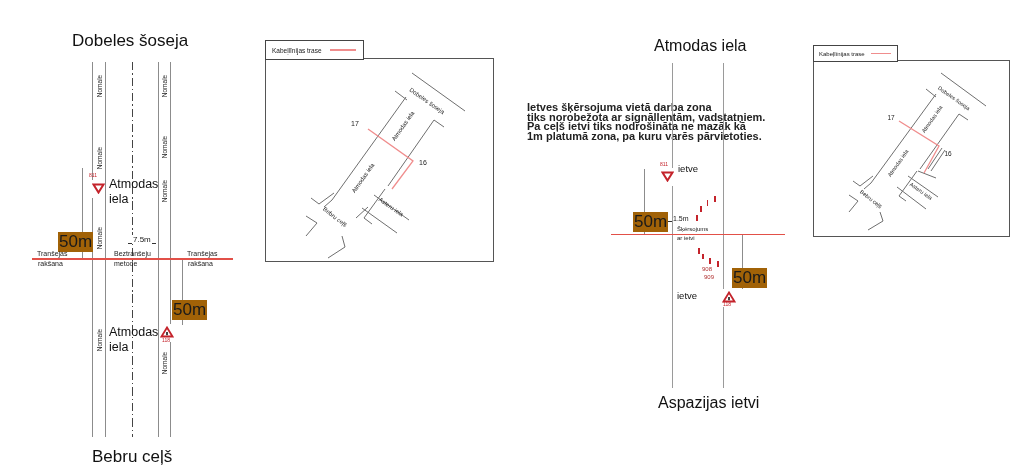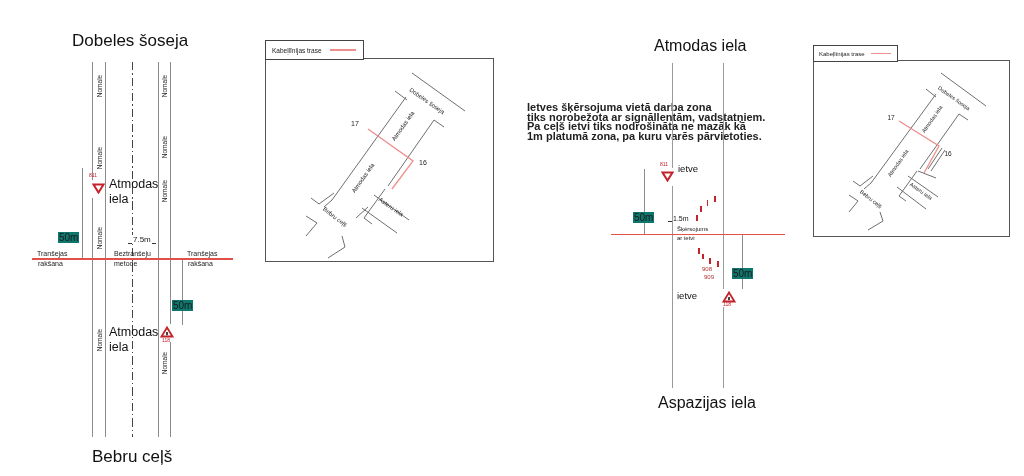--- a/index.html
+++ b/index.html
@@ -7,21 +7,21 @@
           font-family:"Liberation Sans", sans-serif;color:#1a1a1a;}
   .abs{position:absolute;}
   .title{font-size:17px;color:#111;white-space:nowrap;}
   .vline{position:absolute;width:1px;background:#8c8c8c;}
   .dashline{position:absolute;width:1px;
     background:repeating-linear-gradient(to bottom,#444 0,#444 8px,transparent 8px,transparent 11px,#444 11px,#444 12.5px,transparent 12.5px,transparent 15.5px);}
   .redline{position:absolute;height:1.5px;background:#e25048;}
   .nomale{position:absolute;transform:translate(-50%,-50%) rotate(-90deg);font-size:6.5px;
     background:#fff;padding:0 1px;color:#222;white-space:nowrap;}
   .roadlbl{position:absolute;font-size:12.5px;line-height:15px;color:#111;width:52px;}
-  .dist{position:absolute;font-size:10px;background:#0f766e;padding:0 1px;white-space:nowrap;}
+  .dist{position:absolute;font-size:17px;background:#a16207;padding:0 1px;white-space:nowrap;}
   .small7{position:absolute;font-size:7px;white-space:nowrap;color:#222;}
   .tiny6{position:absolute;font-size:6px;white-space:nowrap;color:#222;}
   .dim{position:absolute;display:flex;align-items:flex-end;gap:1px;background:#fff;}
   .dim .txt{font-size:8px;white-space:nowrap;}
   .dim .tick{width:4px;height:1px;background:#333;}
   .signnum{position:absolute;font-size:5px;color:#c4232b;white-space:nowrap;}
   .rdash{position:absolute;width:1.5px;height:5.5px;background:#c4232b;}
   .ietve{position:absolute;font-size:9.5px;color:#111;white-space:nowrap;}
   .notes{position:absolute;font-size:11px;line-height:9.7px;color:#222;white-space:nowrap;font-weight:bold;}
   .legendbox{position:absolute;border:1px solid #444;background:#fff;z-index:2;display:flex;align-items:center;}
@@ -180,21 +180,21 @@
   <div class="ietve" style="left:677px;top:290px;">ietve</div>
 
   <div class="abs" style="left:722px;top:289px;background:#fff;">
     <svg width="14" height="12">
         <polygon points="7,1.5 12.5,10.5 1.5,10.5" fill="#fff" stroke="#c4232b" stroke-width="1.8"></polygon>
         <rect x="6" y="6" width="2" height="3.2" fill="#444"></rect>
       </svg>
   </div>
   <div class="signnum" style="left:723px;top:301px;">118</div>
 
-  <div class="abs title" style="left:658px;top:394px;font-size:16px;">Aspazijas iela</div>
+  <div class="abs title" style="left:658px;top:394px;font-size:16px;">Aspazijas ietvi</div>
 
   <div class="legendbox" style="left:813px;top:45px;width:83px;height:15px;">
     <span class="ltxt" style="font-size:6px;margin-left:5px;">Kabeļlīnijas trase</span>
     <div class="lsample" style="width:20px;margin-left:6px;"></div>
   </div>
   <div class="mapbox" style="left:813px;top:60px;width:195px;height:175px;">
     <svg width="195" height="175" viewBox="0 0 195 175">
       <g stroke="#6f6f6f" stroke-width="1" fill="none">
         <path d="M57,122 L122,33"></path>
           <path d="M57,122 L50,128"></path>

